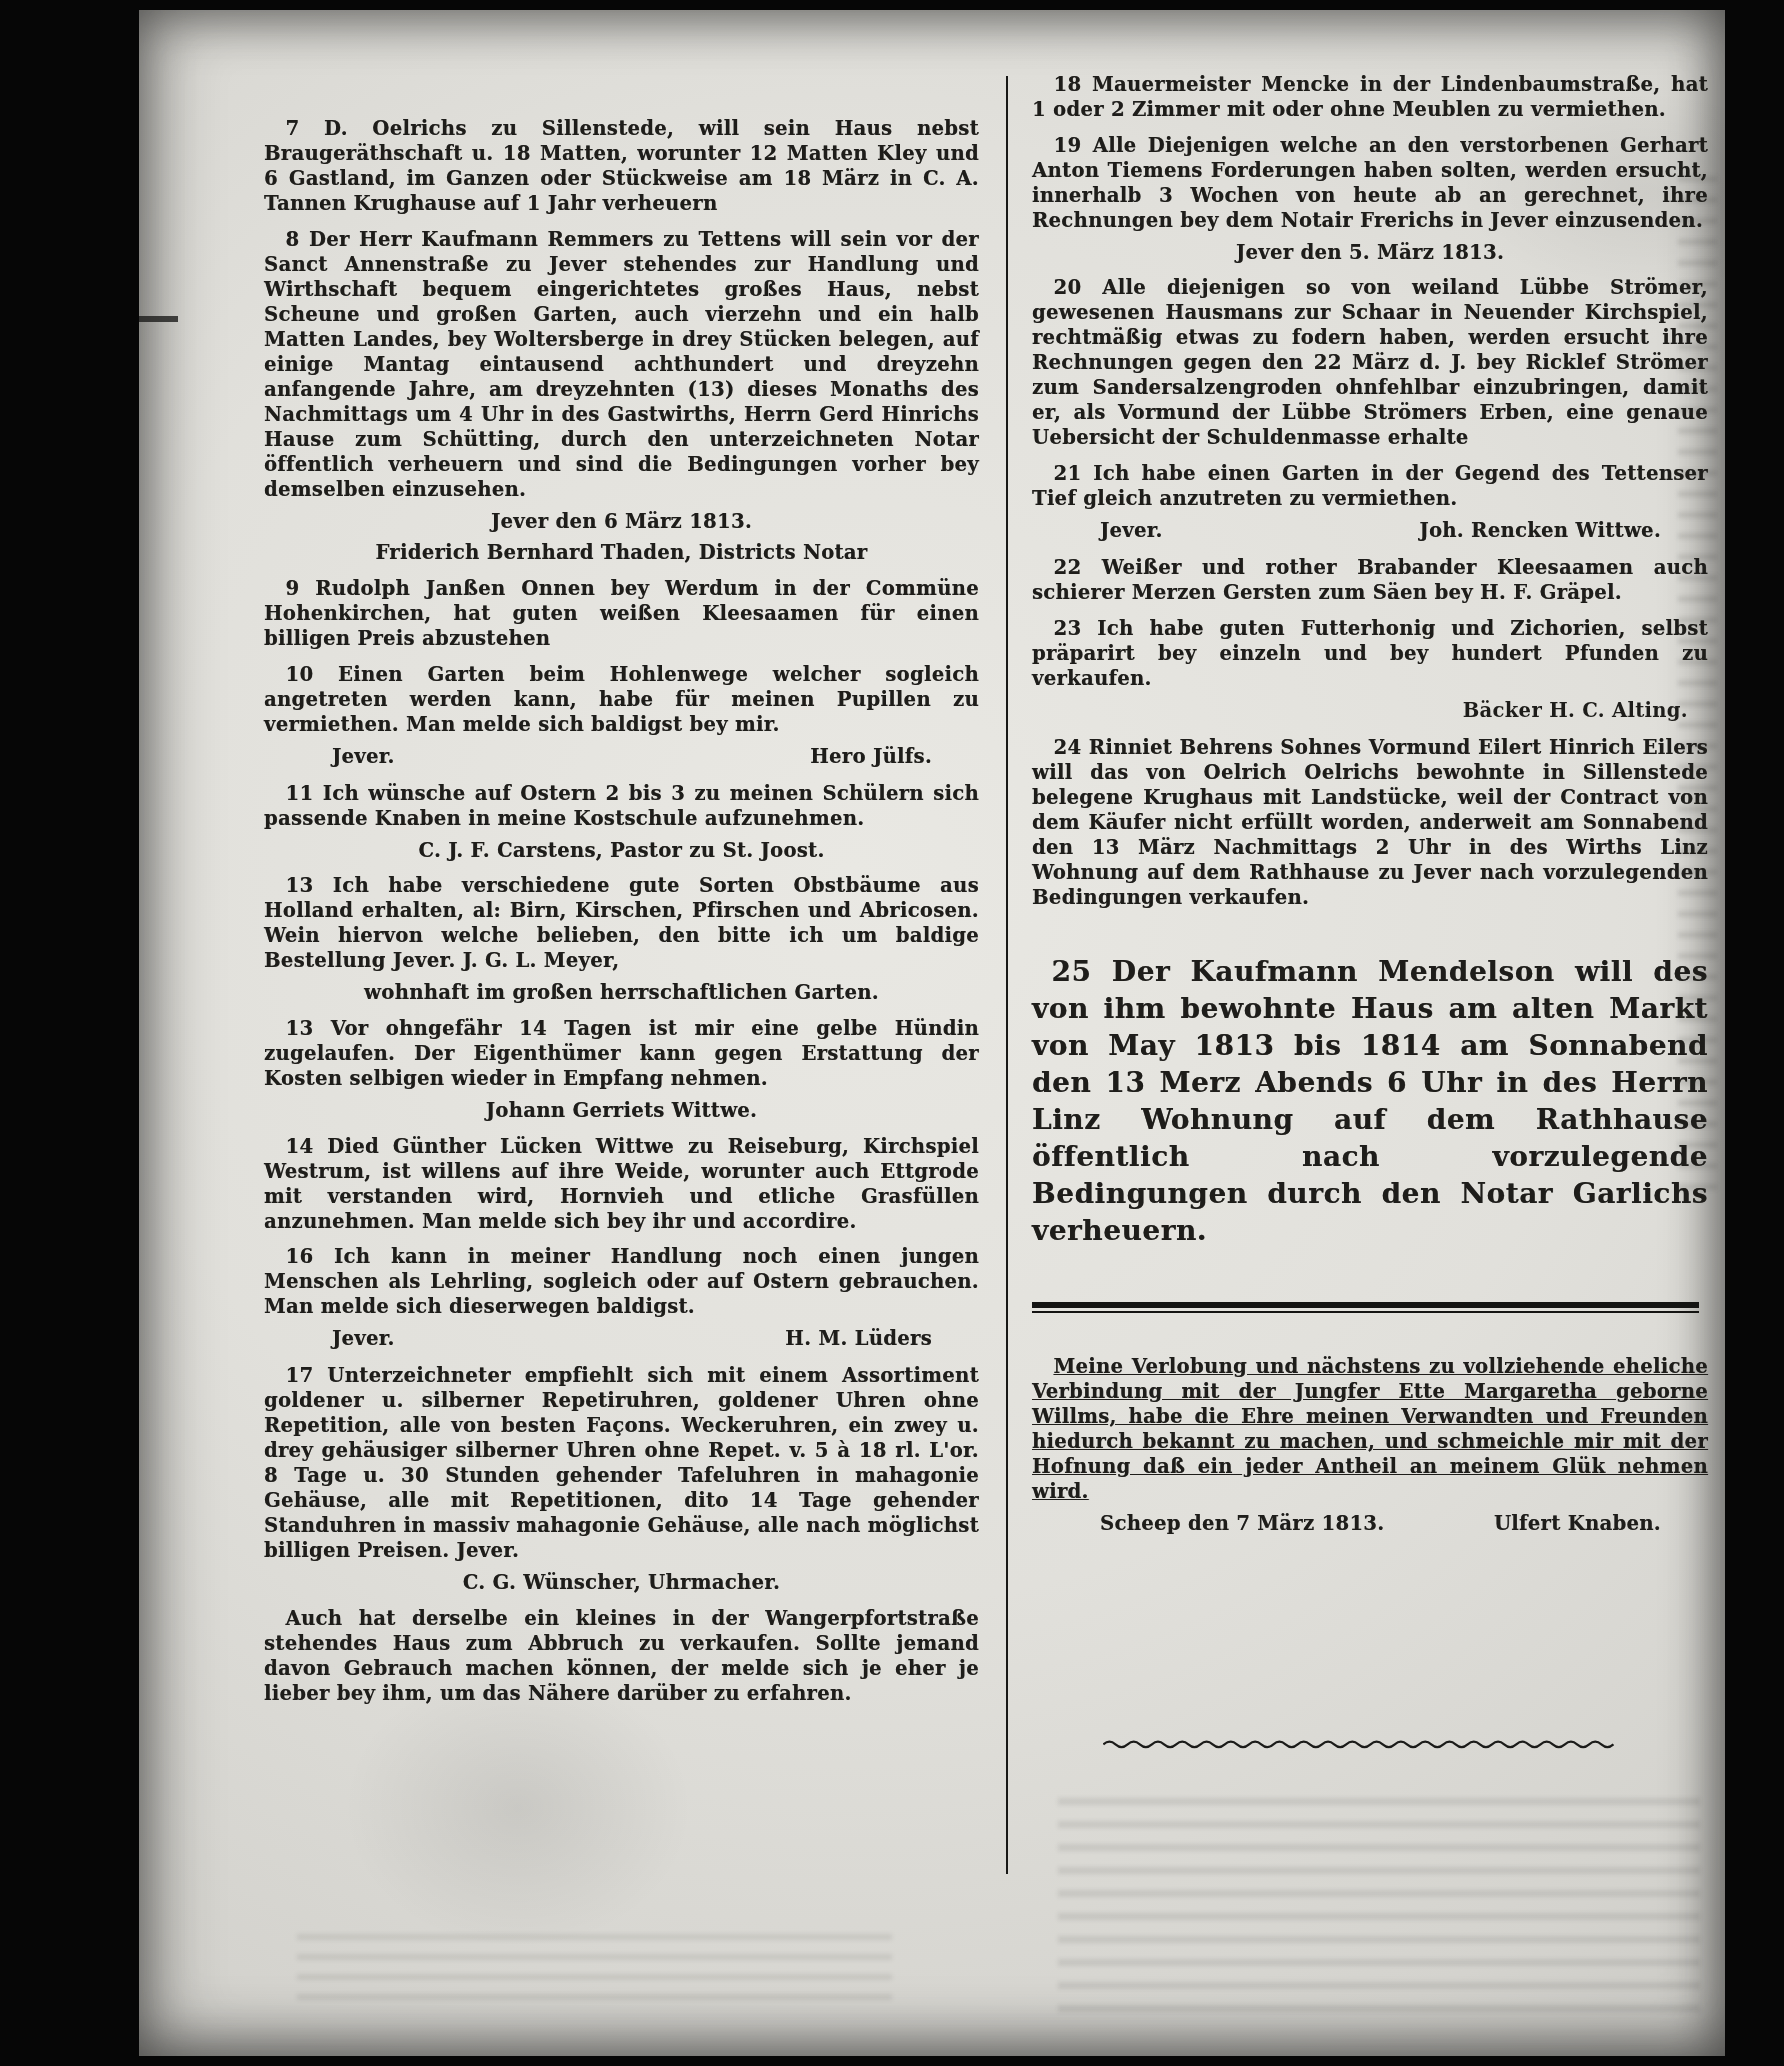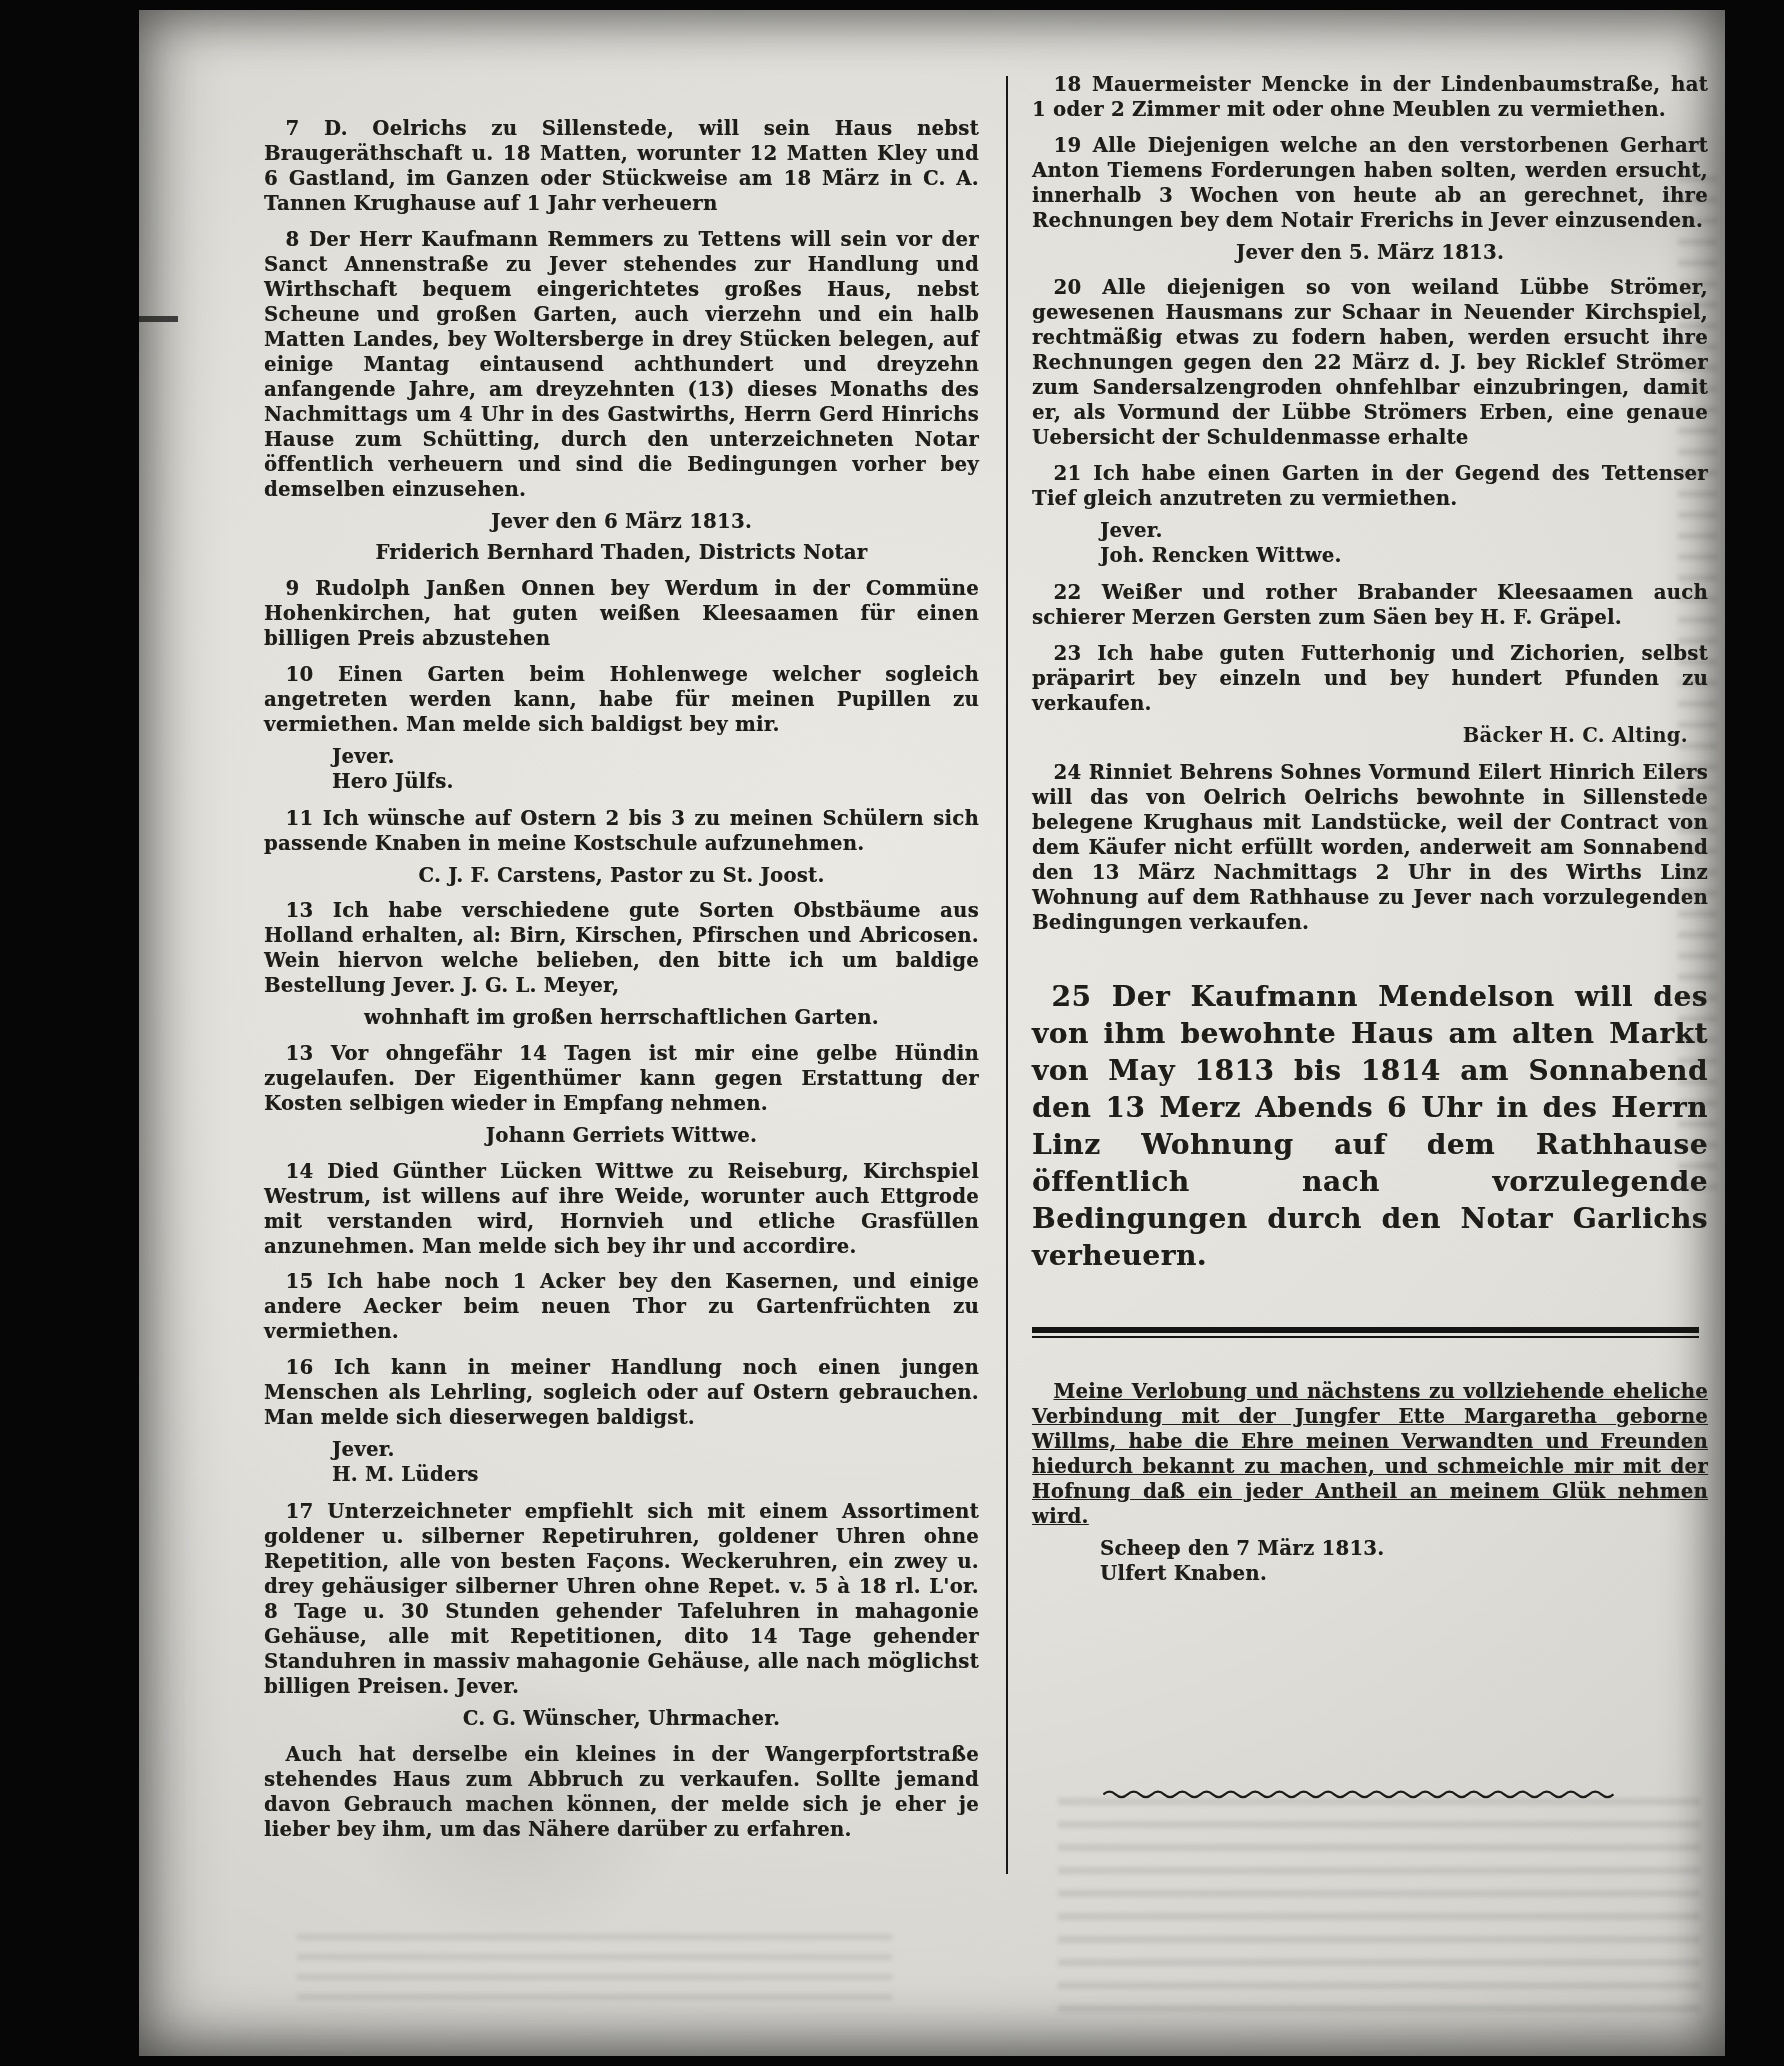--- a/index.html
+++ b/index.html
@@ -38,21 +38,21 @@
     display:flex;align-items:flex-start;
   }
   .col{font-size:19.6px;line-height:25px;font-weight:600;letter-spacing:0.3px;}
   .col-left{width:715px;margin-top:44px;}
   .col-right{width:676px;}
   .col-divider{width:2px;height:1798px;background:#181816;margin:4px 24px 0 27px;}
   .p{text-align:justify;text-indent:1.1em;margin:0 0 10.8px 0;
      text-shadow:0.2px 0 0 rgba(30,29,26,0.6);}
   .center{text-align:center;margin:-4px 0 10.8px 0;text-shadow:0.2px 0 0 rgba(30,29,26,0.6);}
   .sigrow{display:flex;justify-content:space-between;margin:-4px 0 12px 0;
-     padding:0 47px 0 68px;text-shadow:0.2px 0 0 rgba(30,29,26,0.6);flex-direction:column;}
+     padding:0 47px 0 68px;text-shadow:0.2px 0 0 rgba(30,29,26,0.6);}
   .right-sig{text-align:right;padding-right:20px;margin:-4px 0 12px 0;}
   .big{font-size:28px;line-height:37px;letter-spacing:0.5px;margin:43px 0 0 0;text-indent:0.7em;}
   .rule-double{height:3.4px;border-top:6.8px solid #141412;border-bottom:2px solid #141412;margin:53px 9.5px 41px 0;}
   .announce{margin-top:0;text-decoration:underline;}
   .wavy{margin:203px 0 0 71px;}
   .wavy svg{display:block;}
   .margin-dash{position:absolute;left:139px;top:316px;width:39px;height:6px;background:#1c1c1a;opacity:0.8;}
   .ghost{position:absolute;pointer-events:none;filter:blur(2px);}
   .ghost.ga{left:1678px;top:176px;width:39px;height:1014px;
     background:repeating-linear-gradient(180deg, rgba(40,40,38,0.12) 0 6px, transparent 6px 21px);}
@@ -96,21 +96,20 @@
       <div class="center">C. J. F. Carstens, Pastor zu St. Joost.</div>
 
       <div class="p">13 Ich habe verschiedene gute Sorten Obstbäume aus Holland erhalten, al: Birn, Kirschen, Pfirschen und Abricosen. Wein hiervon welche belieben, den bitte ich um baldige Bestellung Jever. J. G. L. Meyer,</div>
       <div class="center">wohnhaft im großen herrschaftlichen Garten.</div>
 
       <div class="p">13 Vor ohngefähr 14 Tagen ist mir eine gelbe Hündin zugelaufen. Der Eigenthümer kann gegen Erstattung der Kosten selbigen wieder in Empfang nehmen.</div>
       <div class="center">Johann Gerriets Wittwe.</div>
 
       <div class="p">14 Died Günther Lücken Wittwe zu Reiseburg, Kirchspiel Westrum, ist willens auf ihre Weide, worunter auch Ettgrode mit verstanden wird, Hornvieh und etliche Grasfüllen anzunehmen. Man melde sich bey ihr und accordire.</div>
 
-      <div class="p">15 Ich habe noch 1 Acker bey den Kasernen, und einige andere Aecker beim neuen Thor zu Gartenfrüchten zu vermiethen.</div>
 
       <div class="p">16 Ich kann in meiner Handlung noch einen jungen Menschen als Lehrling, sogleich oder auf Ostern gebrauchen. Man melde sich dieserwegen baldigst.</div>
       <div class="sigrow">
         <span>Jever.</span>
         <span>H. M. Lüders</span>
       </div>
 
       <div class="p">17 Unterzeichneter empfiehlt sich mit einem Assortiment goldener u. silberner Repetiruhren, goldener Uhren ohne Repetition, alle von besten Façons. Weckeruhren, ein zwey u. drey gehäusiger silberner Uhren ohne Repet. v. 5 à 18 rl. L'or. 8 Tage u. 30 Stunden gehender Tafeluhren in mahagonie Gehäuse, alle mit Repetitionen, dito 14 Tage gehender Standuhren in massiv mahagonie Gehäuse, alle nach möglichst billigen Preisen. Jever.</div>
       <div class="center">C. G. Wünscher, Uhrmacher.</div>
       <div class="p">Auch hat derselbe ein kleines in der Wangerpfortstraße stehendes Haus zum Abbruch zu verkaufen. Sollte jemand davon Gebrauch machen können, der melde sich je eher je lieber bey ihm, um das Nähere darüber zu erfahren.</div>

